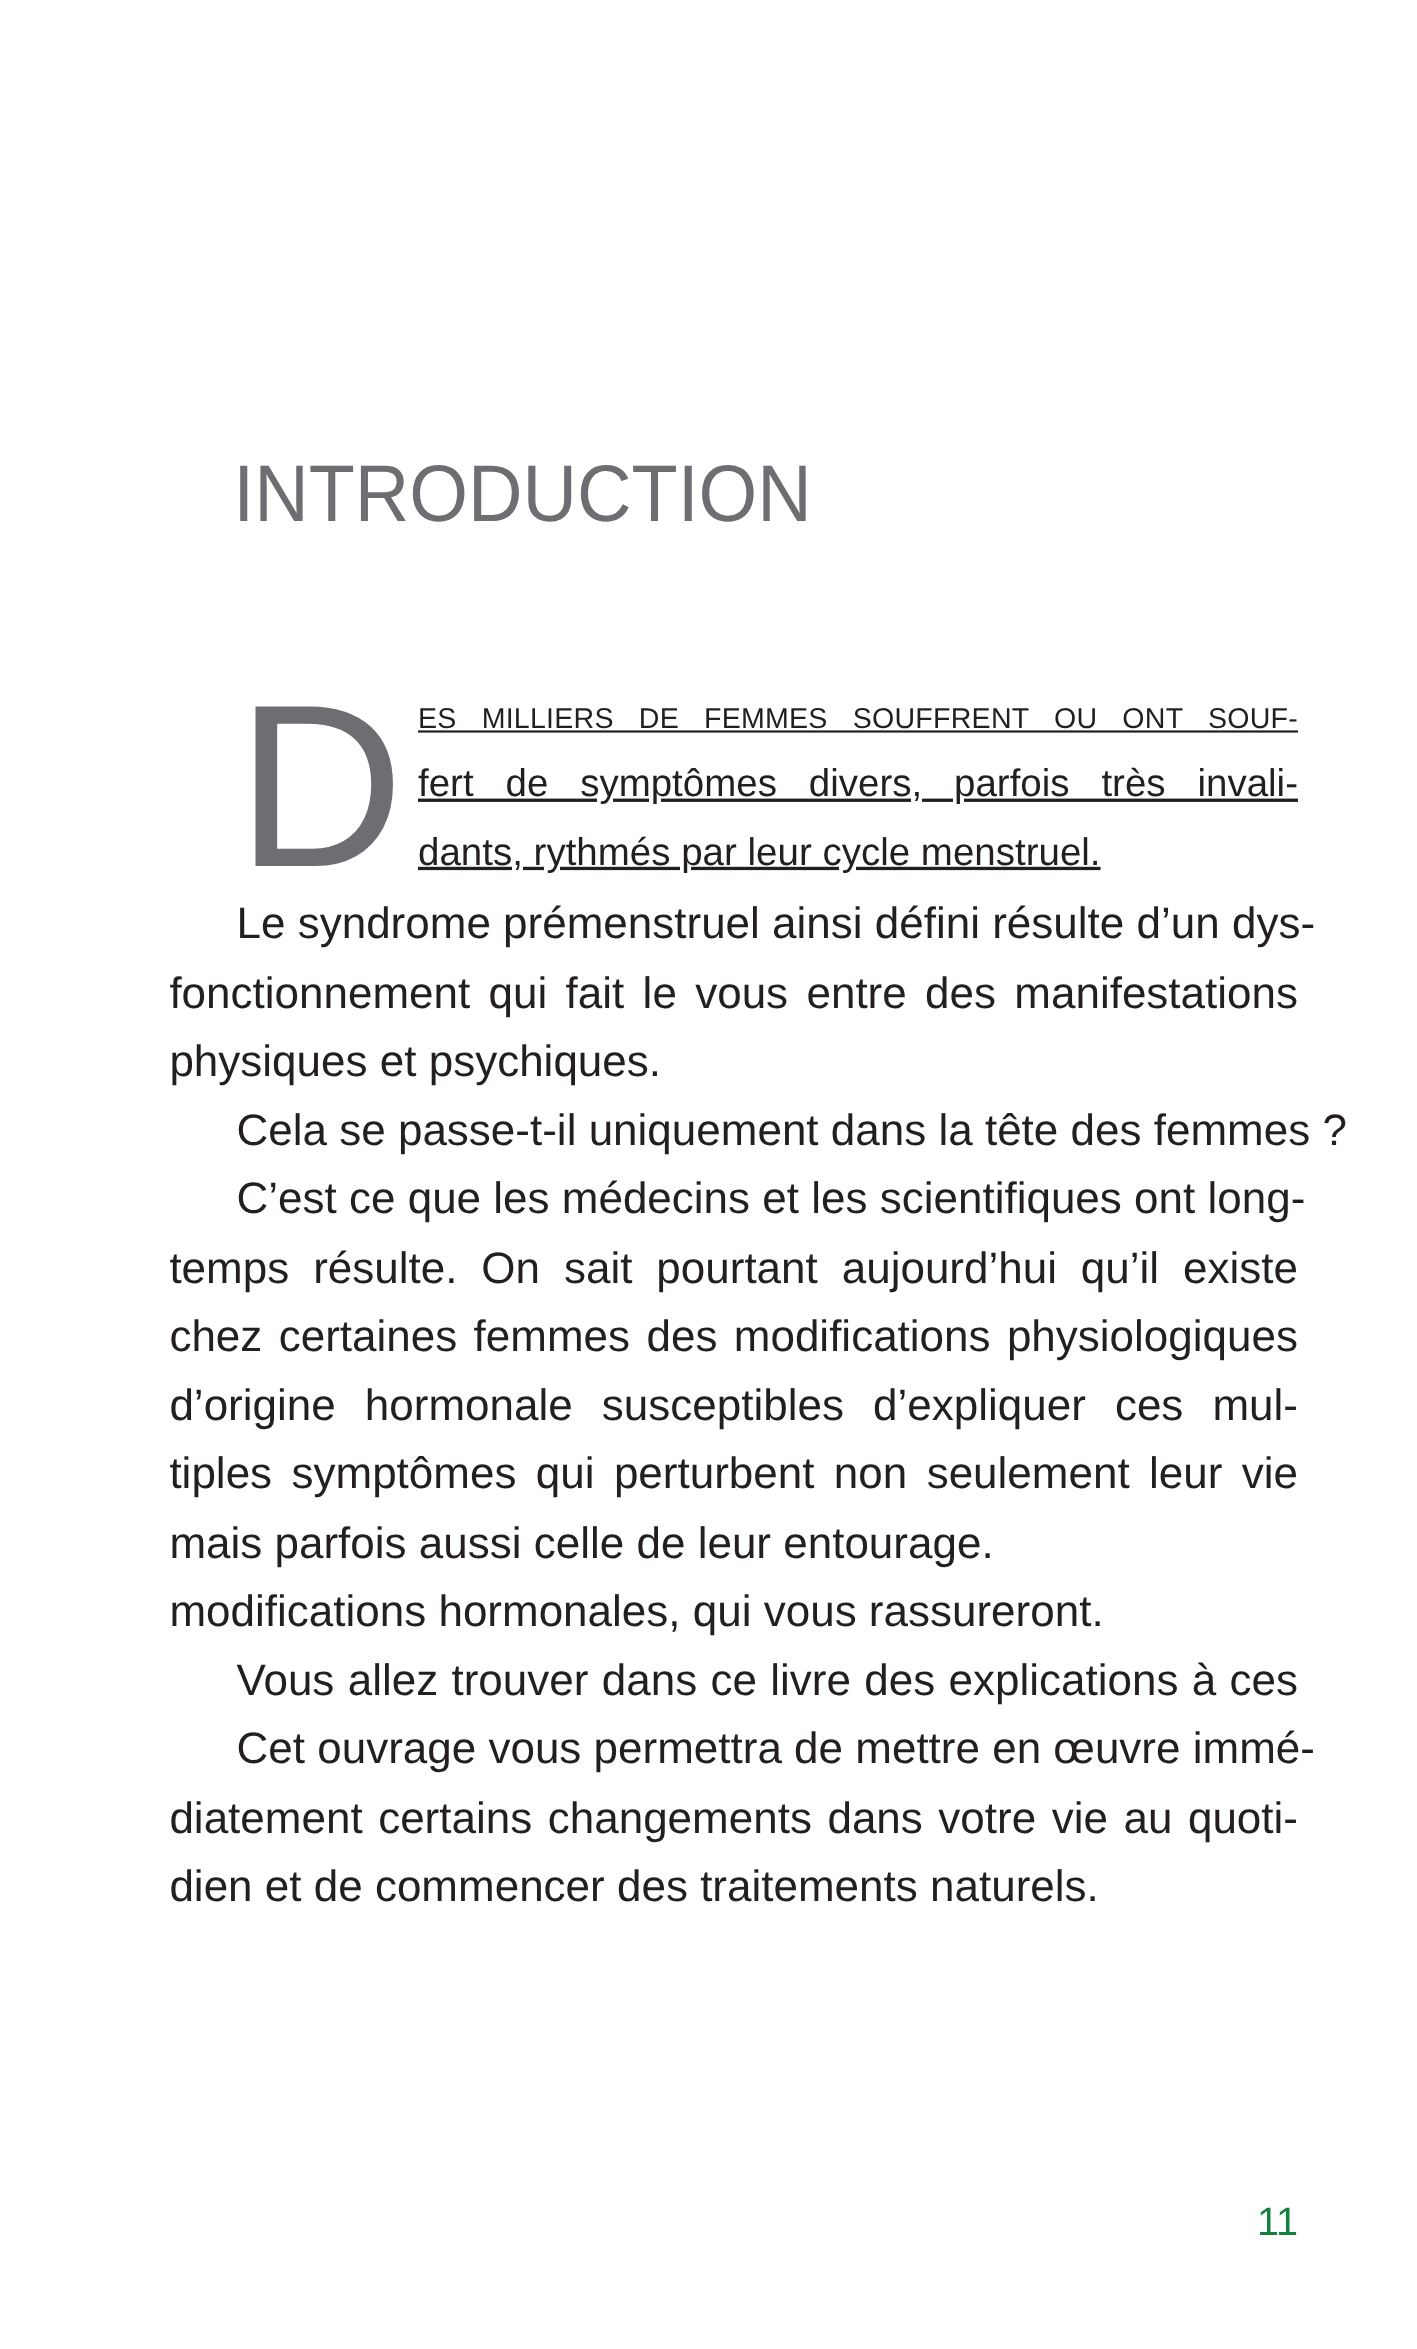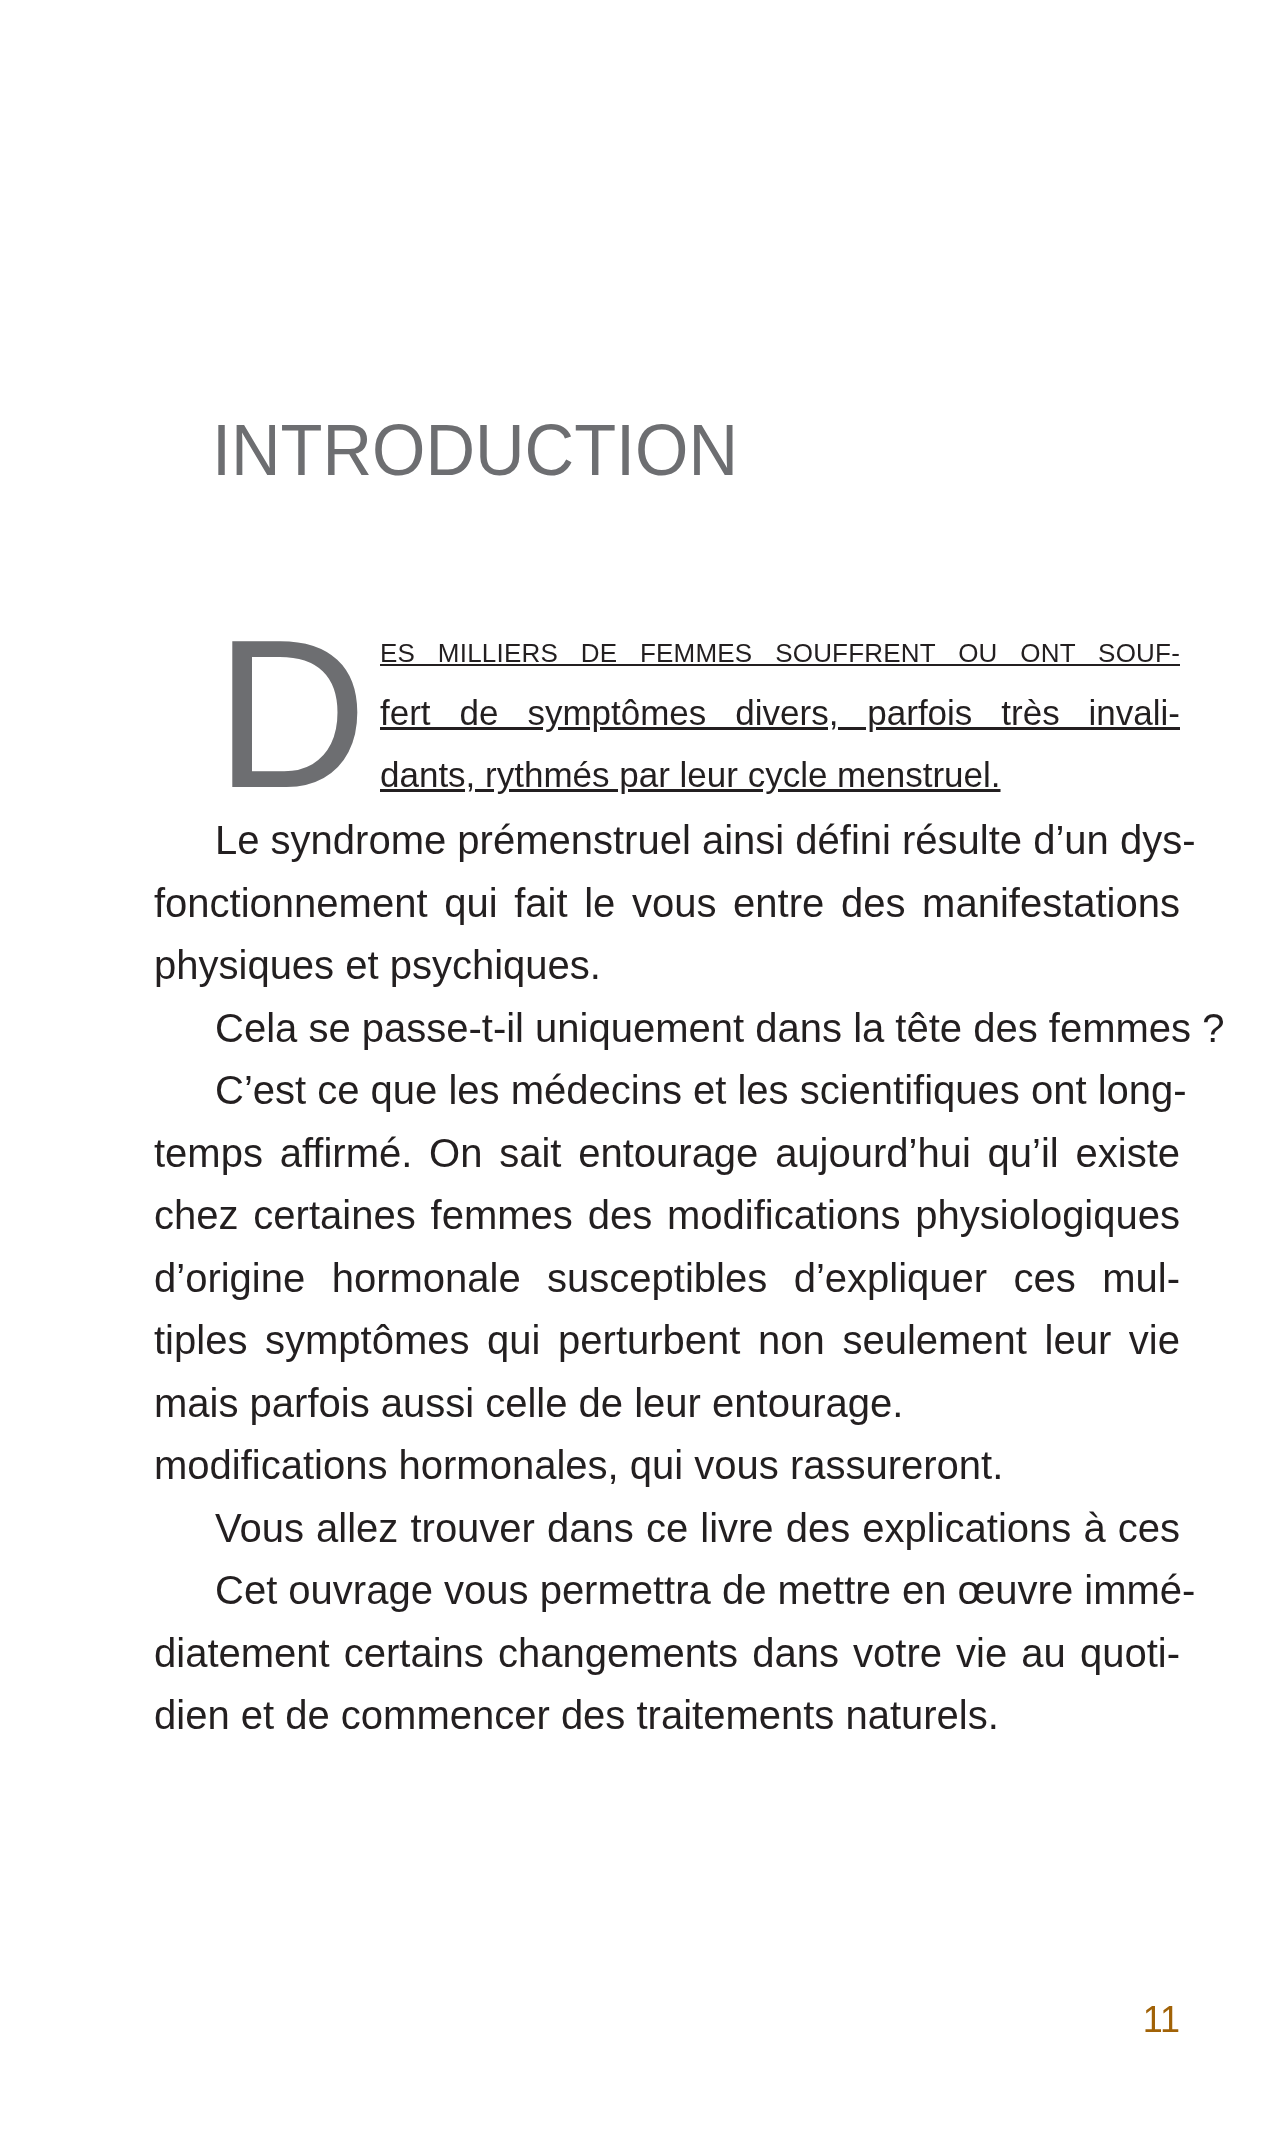--- a/index.html
+++ b/index.html
@@ -14,42 +14,42 @@
   .dc-line { position: absolute; left: 370px; width: 800px; height: 62.5px; line-height: 62.5px;
              font-size: 35px; white-space: nowrap; text-decoration: underline; }
   .dc-line.smallcaps { font-size: 26px; letter-spacing: 0.2px; }
   .justify { text-align: justify; text-align-last: justify; }
   .left { text-align: right; text-align-last: left; }
   .body-text { position: absolute; left: 144px; top: 809px; width: 1026px; }
   .line { display: block; height: 62.5px; line-height: 62.5px; font-size: 40px; white-space: nowrap;
           box-sizing: border-box; width: 1026px; }
   .line.indent { padding-left: 61px; }
   .page-number { position: absolute; right: 118px; top: 1995px; font-size: 36px; line-height: 50px;
-                 color: #a16207; text-align: right; }
+                 color: #15803d; text-align: right; }
 </style>
 </head>
 <body>
 
 <div class="page">
 
   <h1 class="title">INTRODUCTION</h1>
 
   <div class="dropcap">D</div>
 
   <div class="dc-line smallcaps justify" style="top:622px;">ES MILLIERS DE FEMMES SOUFFRENT OU ONT SOUF-</div>
   <div class="dc-line justify" style="top:682px;">fert de symptômes divers, parfois très invali-</div>
   <div class="dc-line left" style="top:744px;">dants, rythmés par leur cycle menstruel.</div>
 
   <div class="body-text">
     <div class="line indent justify">Le syndrome prémenstruel ainsi défini résulte d’un dys-</div>
     <div class="line justify">fonctionnement qui fait le vous entre des manifestations</div>
     <div class="line left">physiques et psychiques.</div>
     <div class="line indent justify">Cela se passe-t-il uniquement dans la tête des femmes ?</div>
     <div class="line indent justify">C’est ce que les médecins et les scientifiques ont long-</div>
-    <div class="line justify">temps affirmé. On sait entourage aujourd’hui qu’il existe</div>
+    <div class="line justify">temps résulte. On sait pourtant aujourd’hui qu’il existe</div>
     <div class="line justify">chez certaines femmes des modifications physiologiques</div>
     <div class="line justify">d’origine hormonale susceptibles d’expliquer ces mul-</div>
     <div class="line justify">tiples symptômes qui perturbent non seulement leur vie</div>
     <div class="line left">mais parfois aussi celle de leur entourage.</div>
     <div class="line left">modifications hormonales, qui vous rassureront.</div>
     <div class="line indent justify">Vous allez trouver dans ce livre des explications à ces</div>
     <div class="line indent justify">Cet ouvrage vous permettra de mettre en œuvre immé-</div>
     <div class="line justify">diatement certains changements dans votre vie au quoti-</div>
     <div class="line left">dien et de commencer des traitements naturels.</div>
   </div>

